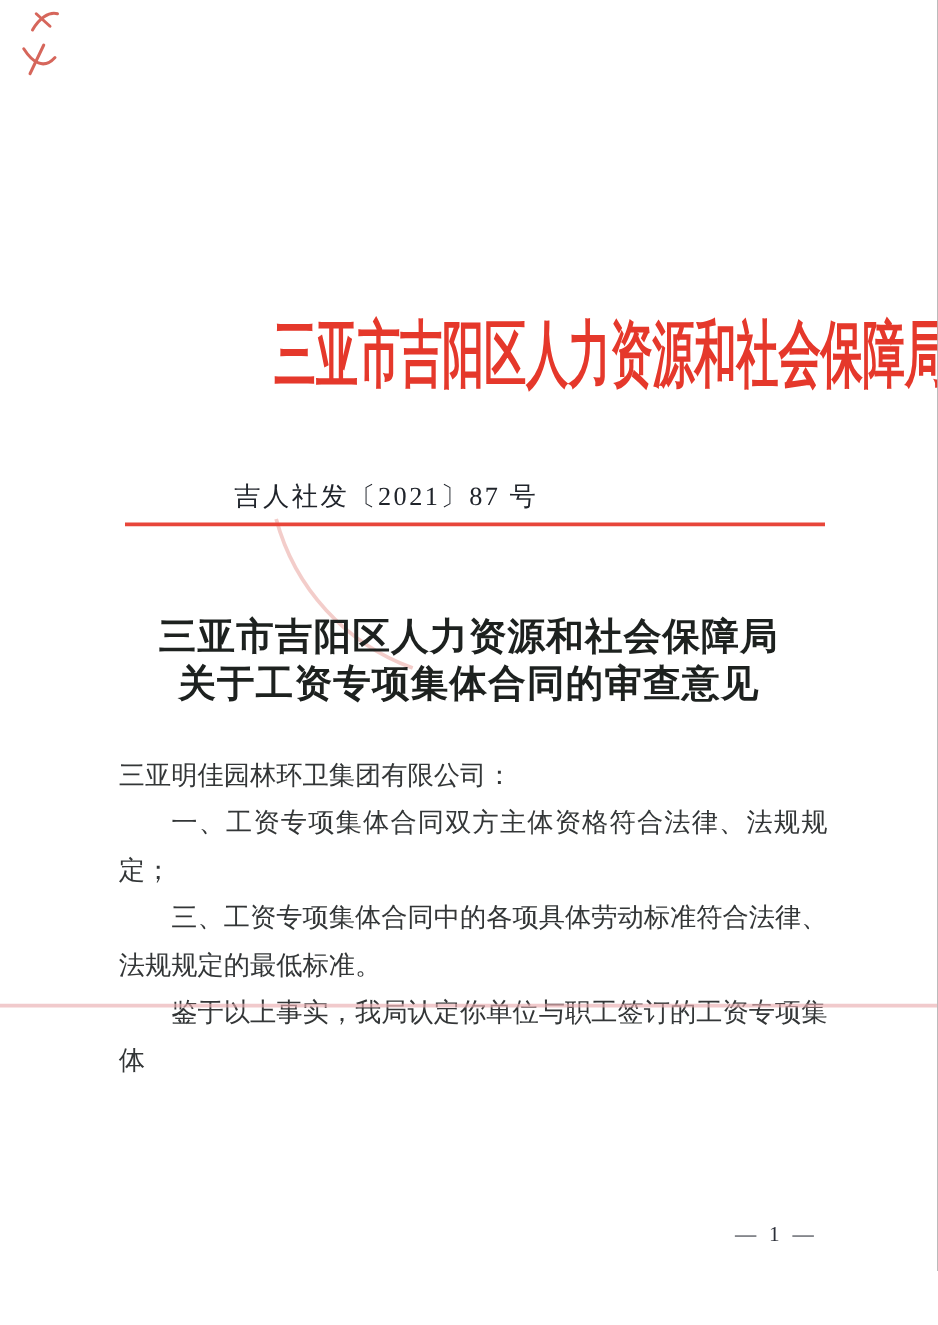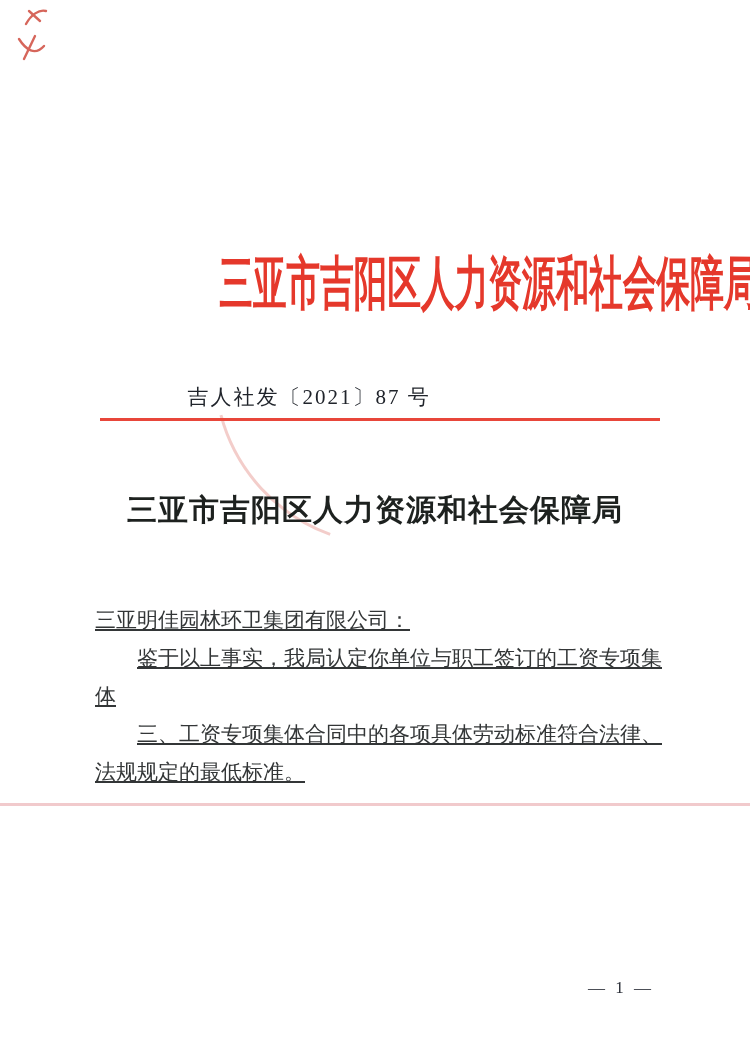--- a/index.html
+++ b/index.html
@@ -72,21 +72,20 @@
   
   .body-text {
     position: absolute;
     top: 601px;
     left: 95px;
     width: 567px;
     font-size: 21px;
     line-height: 38px;
     color: #333637;
     text-align: justify;
-    text-decoration: underline;
   }
   .body-text p { margin: 0; text-indent: 2em; }
   .body-text p.recipient { text-indent: 0; }
 
   
   .scan-line {
     position: absolute;
     top: 803px;
     left: 0;
     width: 750px;
@@ -130,25 +129,27 @@
   <div class="agency-title">
     <span class="stretch">三亚市吉阳区人力资源和社会保障局文件</span>
   </div>
 
   <div class="doc-number">吉人社发〔2021〕87 号</div>
 
   <div class="red-rule"></div>
 
   <div class="doc-title">
     <div>三亚市吉阳区人力资源和社会保障局</div>
+    <div>关于工资专项集体合同的审查意见</div>
   </div>
 
   <div class="body-text">
     <p class="recipient">三亚明佳园林环卫集团有限公司：</p>
+    <p>一、工资专项集体合同双方主体资格符合法律、法规规定；</p>
+    <p>三、工资专项集体合同中的各项具体劳动标准符合法律、法规规定的最低标准。</p>
     <p>鉴于以上事实，我局认定你单位与职工签订的工资专项集体</p>
-    <p>三、工资专项集体合同中的各项具体劳动标准符合法律、法规规定的最低标准。</p>
   </div>
 
   <div class="scan-line"></div>
 
   <div class="page-number">— 1 —</div>
 
 </div>
 
 </body></html>

